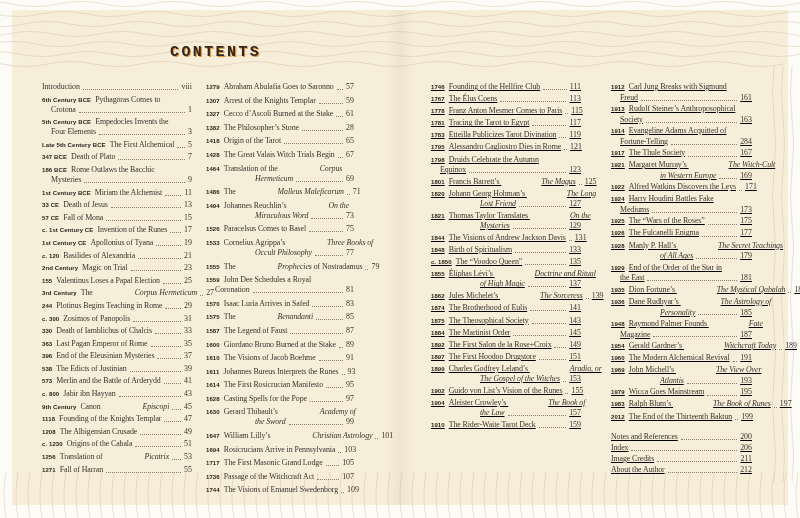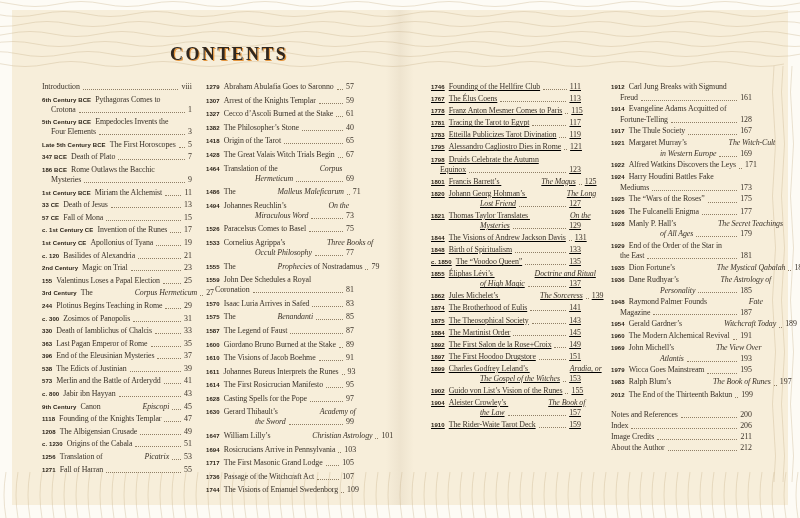--- a/index.html
+++ b/index.html
@@ -4,33 +4,33 @@
 <style>
   html,body{margin:0;padding:0;background:#fdfbf5;}
   .canvas{position:relative;width:800px;height:518px;overflow:hidden;
           font-family:"Liberation Serif",serif;}
   .spread{position:absolute;left:12px;top:10px;width:776px;height:495px;background:#f7eeda;}
   .gutter{position:absolute;left:386px;top:10px;width:28px;height:495px;
           background:linear-gradient(90deg,rgba(121,94,56,0) 0%,rgba(121,94,56,.07) 50%,rgba(121,94,56,0) 100%);}
   #waves{position:absolute;left:0;top:0;width:800px;height:518px;}
   #waves path{fill:none;stroke:rgba(198,176,137,.45);stroke-width:.8;}
   .contents-title{position:absolute;left:170px;top:44px;
-      font-family:Liberation Serif, serif;font-weight:700;font-size:18px;
+      font-family:Liberation Mono, monospace;font-weight:700;font-size:15px;
       letter-spacing:2.4px;color:#2f2720;text-shadow:1.2px 1px 0 #e3953e;}
   .col{position:absolute;top:82px;}
   .col0{left:42px;width:150px;}
   .col1{left:206px;width:148px;}
   .col2{left:431px;width:150px;text-decoration:underline;}
   .col3{left:611px;width:141px;}
   .entry{margin-bottom:2.6px;}
   .col1 .entry{margin-bottom:3.6px;}
   .col2 .entry{margin-bottom:2.1px;}
   .col3 .entry{margin-bottom:1.4px;}
   .line{display:flex;align-items:baseline;line-height:10px;}
-  .col3 .line{line-height:9.8px;}
+  .col3 .line{line-height:9.8px;text-decoration:underline;}
   .line.cont{padding-left:9px;align-items:flex-end;}
   .date{font-family:"Liberation Sans",sans-serif;font-weight:700;font-size:6px;
         color:#241c12;margin-right:4px;letter-spacing:.1px;flex:0 0 auto;}
   .text{font-size:7.9px;color:#3b332a;letter-spacing:-.1px;white-space:nowrap;flex:0 0 auto;}
   .text .it{font-style:italic;padding-left:40px;}
   .leader{flex:1 1 auto;min-width:3px;border-bottom:1px dotted #8f7f66;
           align-self:flex-end;margin:0 3px 2px 3px;}
   .page{font-size:7.9px;color:#3b332a;flex:0 0 auto;}
   .bm-gap{height:8px;}
 </style>
@@ -148,21 +148,21 @@
         </div>
         <div class="line cont">
           <span class="text"><span>Four Elements</span></span>
           <span class="leader"></span>
           <span class="page">3</span>
         </div>
       </div>
       <div class="entry">
         <div class="line">
           <span class="date">Late 5th Century BCE</span>
-          <span class="text"><span>The First Horoscopes</span></span>
+          <span class="text"><span>The First Alchemical</span></span>
           <span class="leader"></span>
           <span class="page">5</span>
         </div>
       </div>
       <div class="entry">
         <div class="line">
           <span class="date">347 BCE</span>
           <span class="text"><span>Death of Plato</span></span>
           <span class="leader"></span>
           <span class="page">7</span>
@@ -387,21 +387,21 @@
           <span class="text"><span>Cecco d’Ascoli Burned at the Stake</span></span>
           <span class="leader"></span>
           <span class="page">61</span>
         </div>
       </div>
       <div class="entry">
         <div class="line">
           <span class="date">1382</span>
           <span class="text"><span>The Philosopher’s Stone</span></span>
           <span class="leader"></span>
-          <span class="page">40</span>
+          <span class="page">28</span>
         </div>
       </div>
       <div class="entry">
         <div class="line">
           <span class="date">1418</span>
           <span class="text"><span>Origin of the Tarot</span></span>
           <span class="leader"></span>
           <span class="page">65</span>
         </div>
       </div>
@@ -817,27 +817,38 @@
             <span class="text"><span>Carl Jung Breaks with Sigmund</span></span>
           </div>
           <div class="line cont">
             <span class="text"><span>Freud</span></span>
             <span class="leader"></span>
             <span class="page">161</span>
           </div>
         </div>
         <div class="entry">
           <div class="line">
+            <span class="date">1913</span>
+            <span class="text"><span>Rudolf Steiner’s Anthroposophical</span></span>
+          </div>
+          <div class="line cont">
+            <span class="text"><span>Society</span></span>
+            <span class="leader"></span>
+            <span class="page">163</span>
+          </div>
+        </div>
+        <div class="entry">
+          <div class="line">
             <span class="date">1914</span>
             <span class="text"><span>Evangeline Adams Acquitted of</span></span>
           </div>
           <div class="line cont">
             <span class="text"><span>Fortune-Telling</span></span>
             <span class="leader"></span>
-            <span class="page">128</span>
+            <span class="page">284</span>
           </div>
         </div>
         <div class="entry">
           <div class="line">
             <span class="date">1917</span>
             <span class="text"><span>The Thule Society</span></span>
             <span class="leader"></span>
             <span class="page">167</span>
           </div>
         </div>

